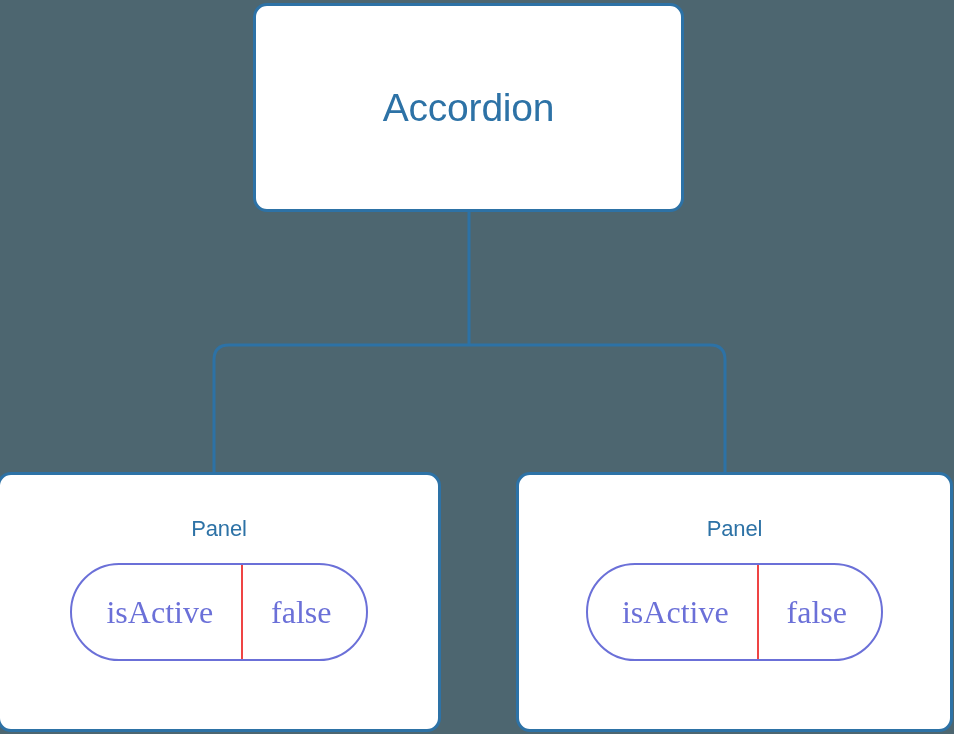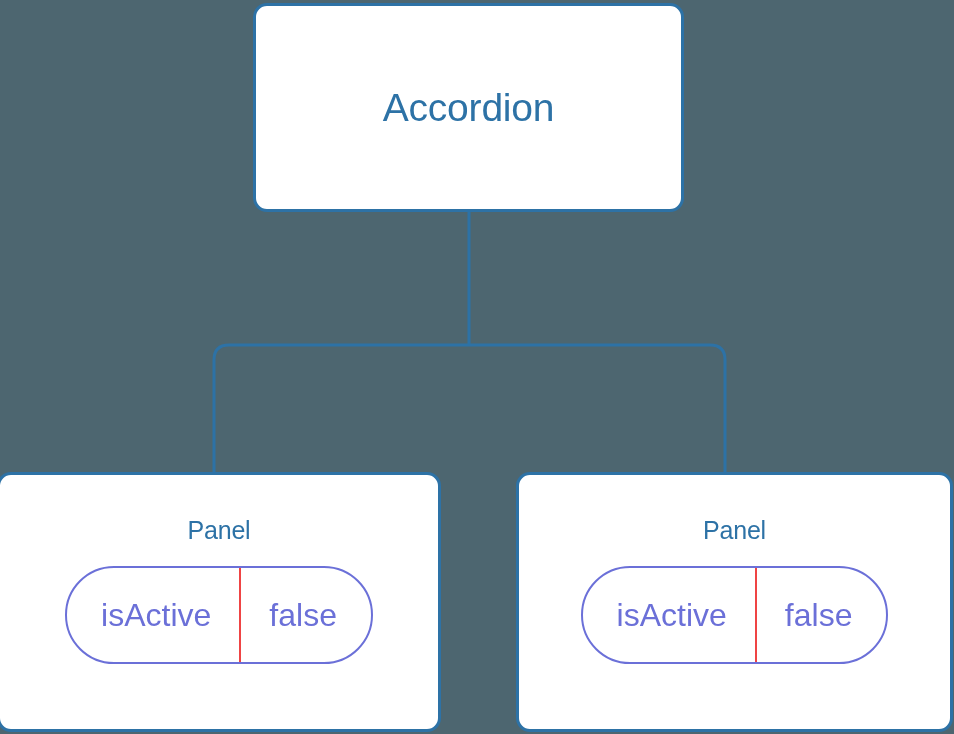--- a/index.html
+++ b/index.html
@@ -59,32 +59,33 @@
 
   .node-title {
     color: #2d72a6;
     font-size: 38px;
     line-height: 1;
     font-weight: 400;
     letter-spacing: -0.2px;
     white-space: nowrap;
   }
   .node-root .node-title { font-size: 39px; }
-  .node-child .node-title { font-size: 25px; }
+  .node-child .node-title { font-size: 22px; }
 
   
   .pill {
     margin-top: 23px;
     display: flex;
     align-items: stretch;
     border: 2px solid #6b70d8;
     border-radius: 999px;
     height: 94px;
     background: transparent;
     overflow: hidden;
+    font-family: Liberation Serif, serif;
   }
   .pill-key,
   .pill-val {
     display: flex;
     align-items: center;
     justify-content: center;
     color: #6b70d8;
     font-size: 32px;
     line-height: 1;
     white-space: nowrap;

